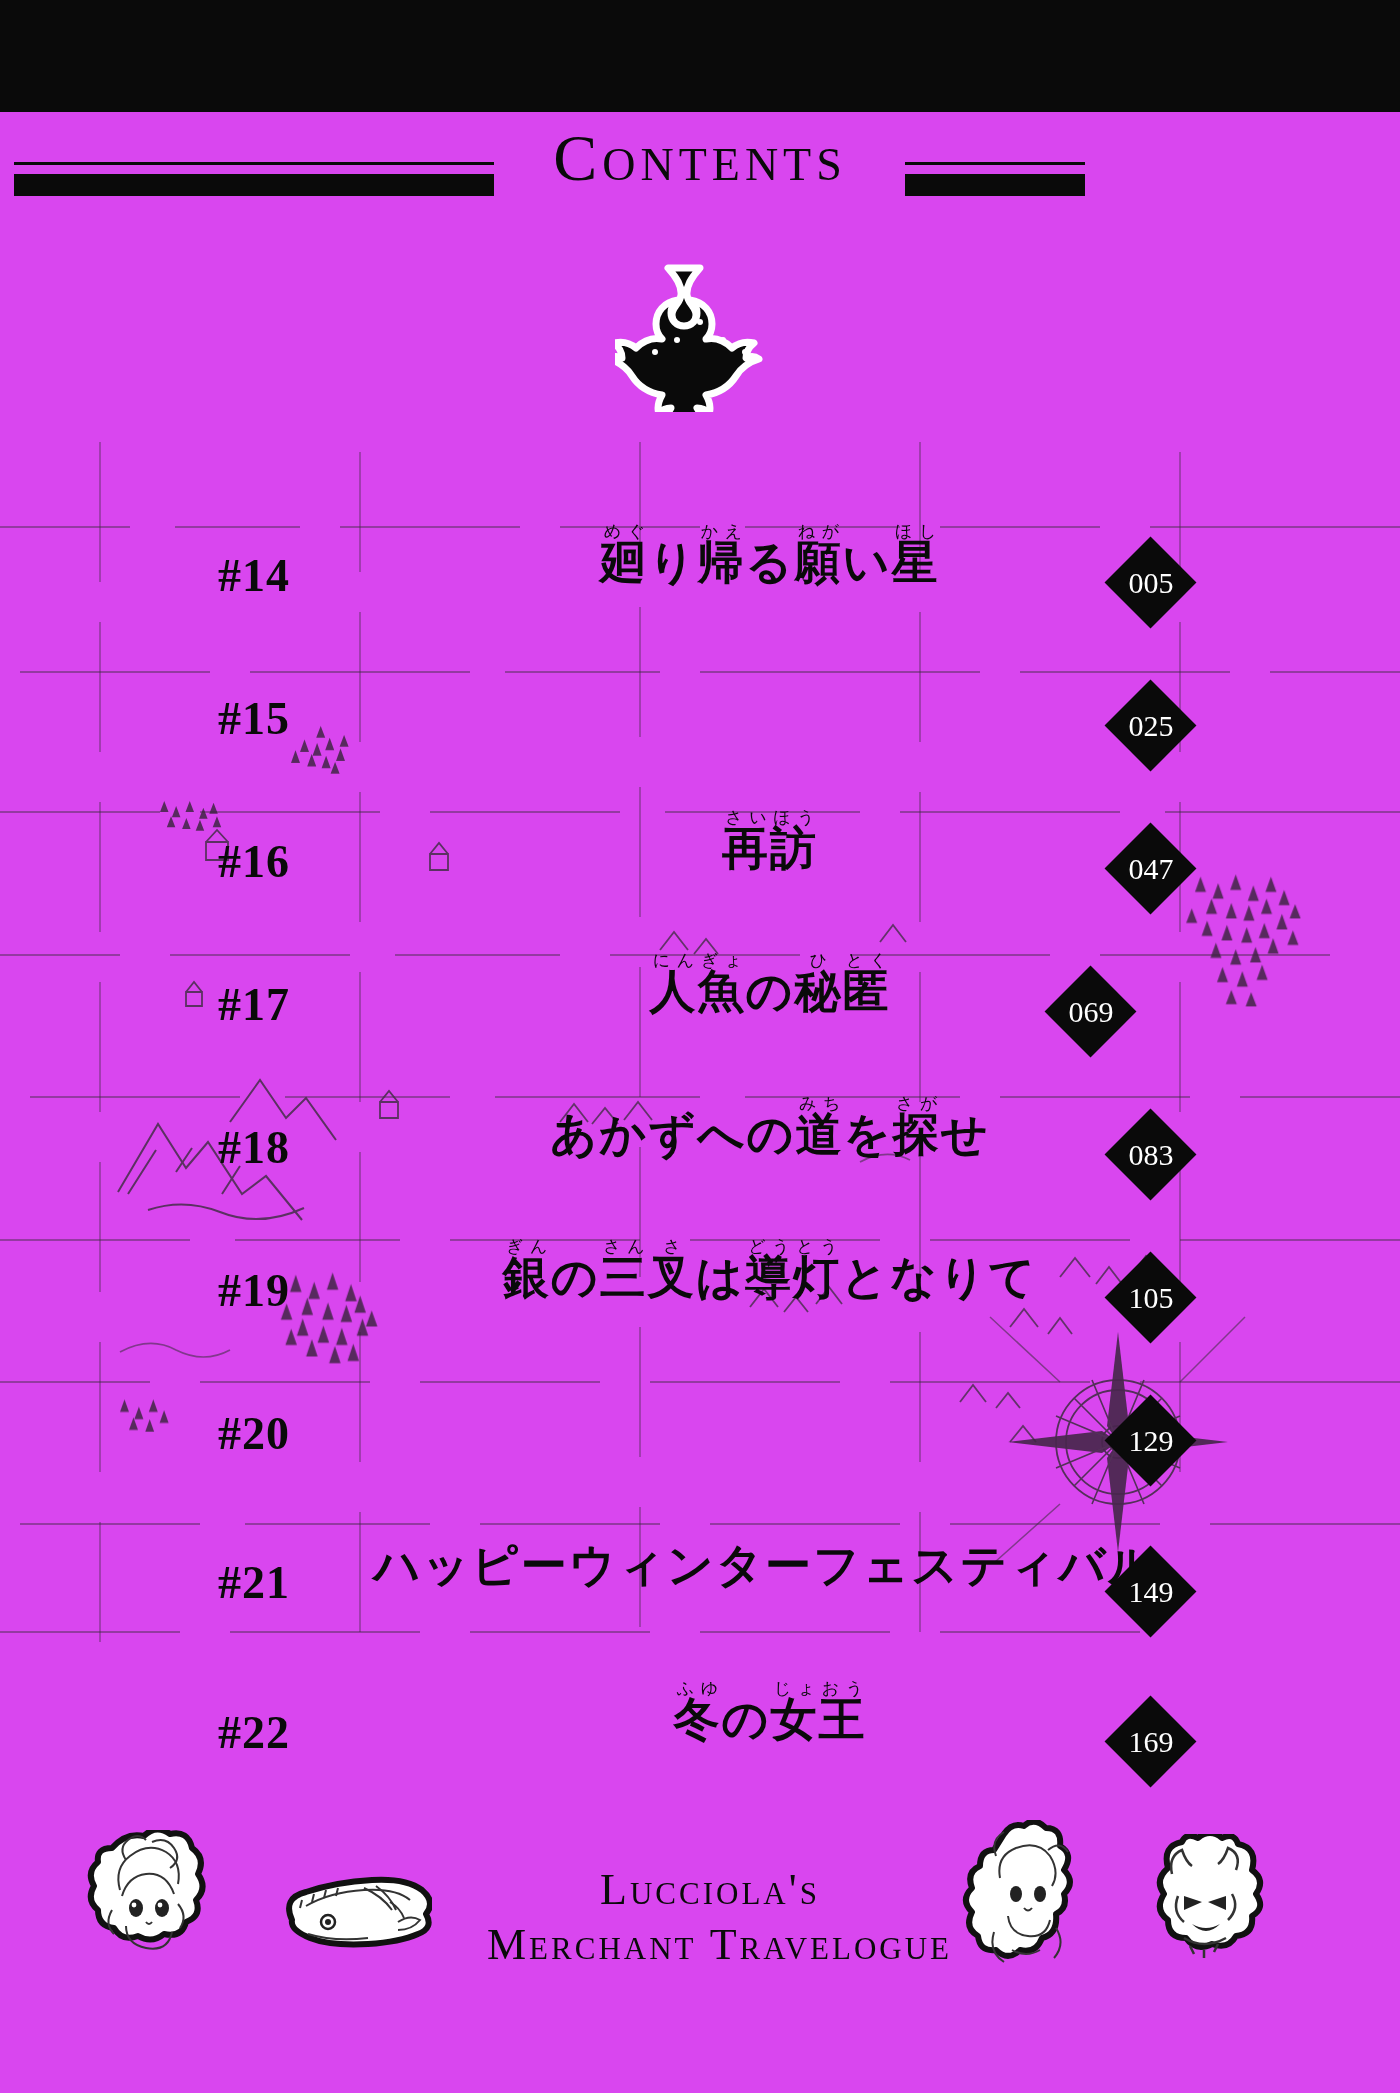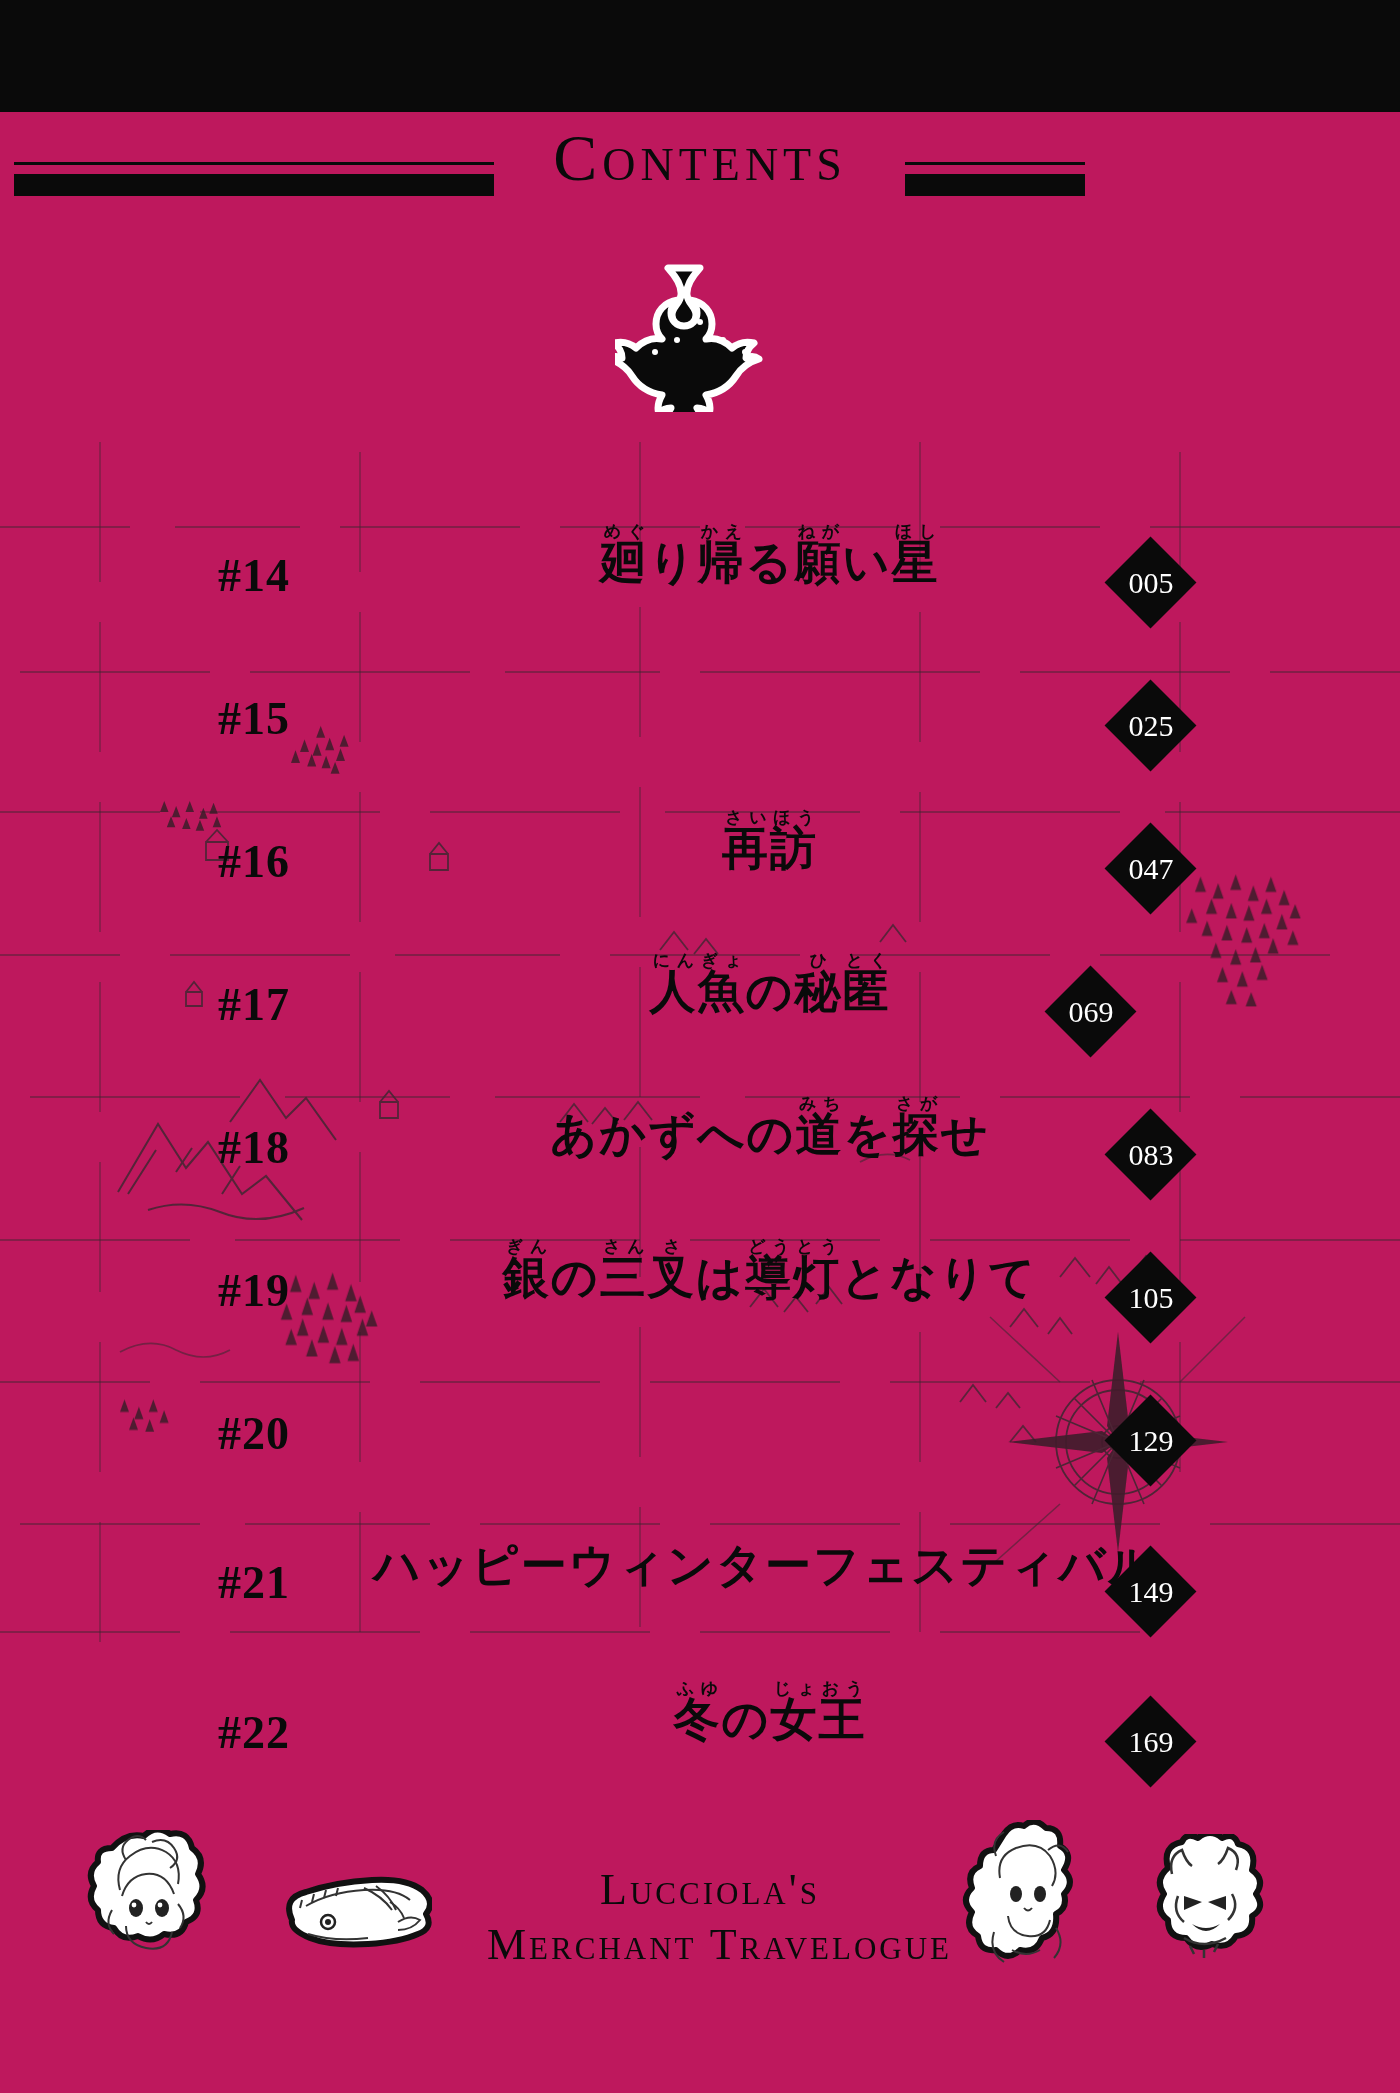--- a/index.html
+++ b/index.html
@@ -3,21 +3,21 @@
 <meta charset="utf-8">
 <style>
   html,body{margin:0;padding:0;background:#fff;}
   body{width:1400px;height:2093px;position:relative;overflow:hidden;
        font-family:"Liberation Serif",serif;background:#fff;}
 
   
   .top-band{position:absolute;left:0;top:0;width:1400px;height:112px;background:#0a0a0a;}
 
   
-  .sheet{position:absolute;left:0;top:112px;width:1400px;height:1981px;background:#be185d;overflow:hidden;}
+  .sheet{position:absolute;left:0;top:112px;width:1400px;height:1981px;background:#d946ef;overflow:hidden;}
 
   
   .mapbg{position:absolute;left:0;top:0;width:1400px;height:1981px;opacity:.85;}
   .mapbg svg{display:block;}
 
   
   .header{position:absolute;left:0;top:0;width:1400px;height:140px;}
   .hbar{position:absolute;top:62px;height:22px;background:#0a0a0a;}
   .hbar.left{left:14px;width:480px;}
   .hbar.right{left:905px;width:180px;}
@@ -36,21 +36,21 @@
   .row{position:relative;height:143px;}
   .row.r21,.row.r22{height:150px;}
 
   .num{position:absolute;left:218px;top:52px;font-family:"Liberation Serif",serif;
        font-size:46px;font-weight:700;color:#0a0a0a;letter-spacing:1px;}
 
   .title-wrap{position:absolute;left:350px;right:210px;top:26px;text-align:center;}
   .jtitle{display:inline-block;white-space:nowrap;font-family:"DejaVu Sans",sans-serif;
        font-size:46px;font-weight:700;color:#0a0a0a;letter-spacing:2px;line-height:1;}
   ruby{ruby-position:over;}
-  rt{font-size:17px;font-weight:700;font-family:"DejaVu Sans",sans-serif;
+  rt{font-size:17px;font-weight:400;font-family:"DejaVu Sans",sans-serif;
      letter-spacing:0;line-height:1.1;transform:translateY(-2px);}
   .jtitle .plain{display:inline-block;}
 
   
   .badge{position:absolute;top:40px;width:92px;height:92px;}
   .badge .dia{position:absolute;left:0;top:0;width:65px;height:65px;background:#0a0a0a;
        transform:rotate(45deg);left:13px;top:13px;}
   .badge .pg{position:absolute;left:0;top:0;width:92px;height:92px;display:flex;
        align-items:center;justify-content:center;color:#fff;font-family:Liberation Serif, serif;
        font-size:30px;letter-spacing:0px;}

